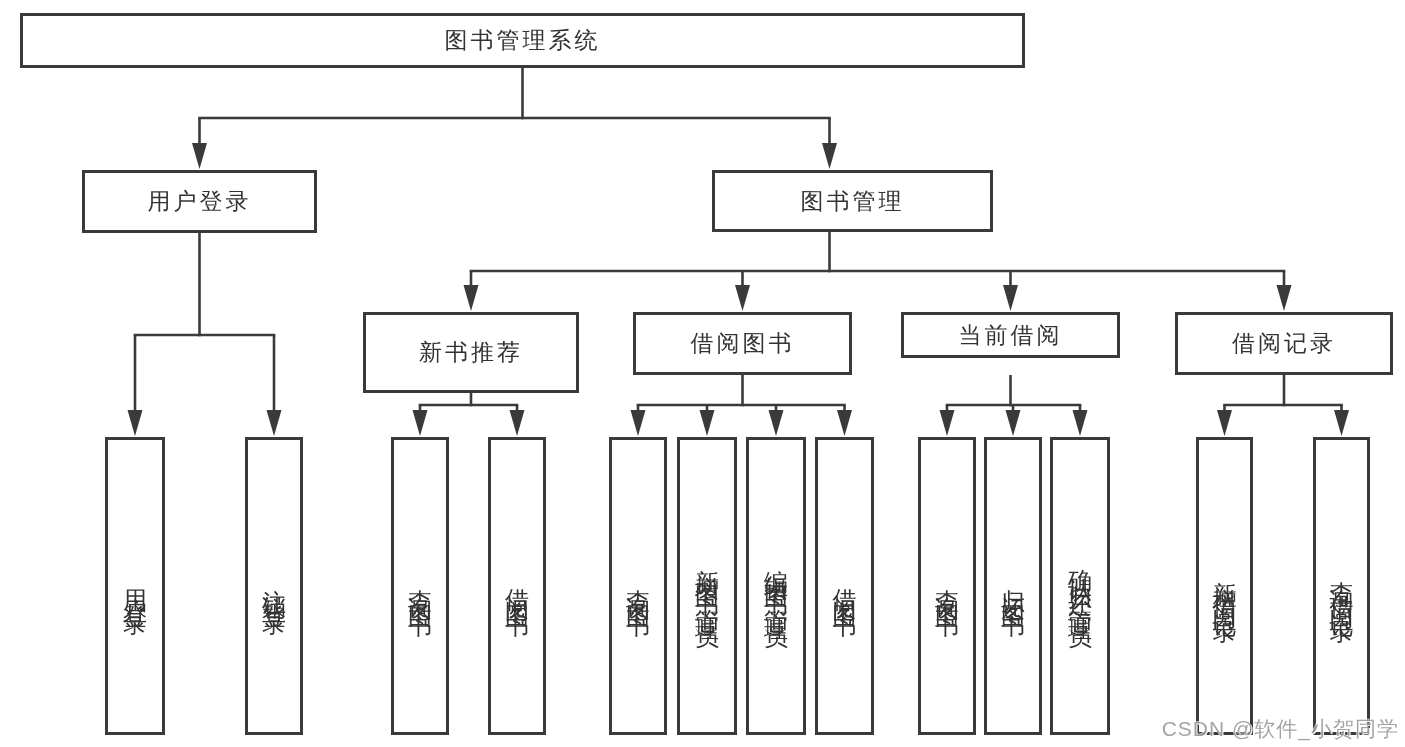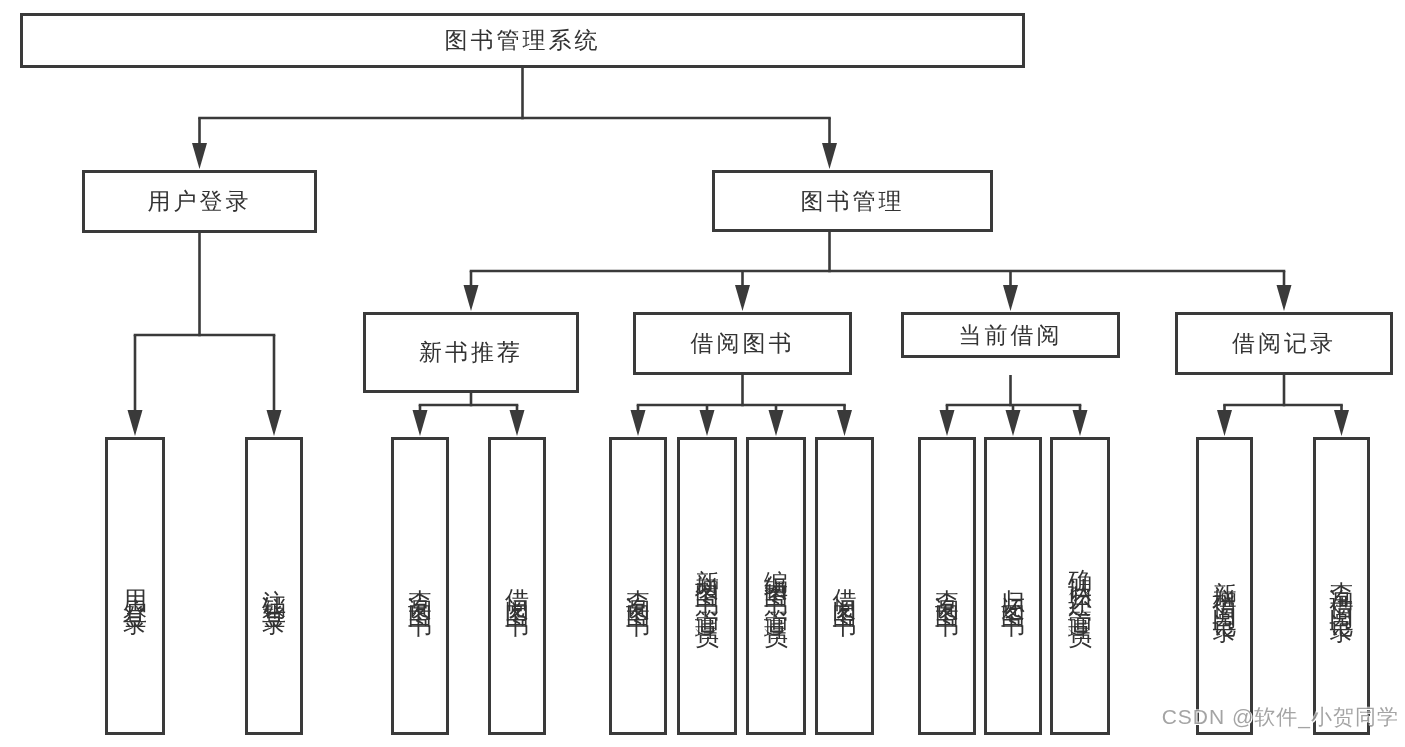--- a/index.html
+++ b/index.html
@@ -42,21 +42,21 @@
     writing-mode: vertical-rl;
     text-orientation: mixed;
     font-size: 24px;
     letter-spacing: 8px;
     line-height: 1;
     white-space: nowrap;
   }
   .watermark {
     position: absolute;
     right: 6px;
-    bottom: 16px;
+    bottom: 4px;
     font-size: 21px;
     letter-spacing: 1px;
     color: rgba(148, 148, 148, 0.85);
     text-shadow: 1px 1px 0 #ffffff, -1px -1px 0 rgba(255,255,255,0.6);
     white-space: nowrap;
   }
 </style>
 </head>
 <body>
 

